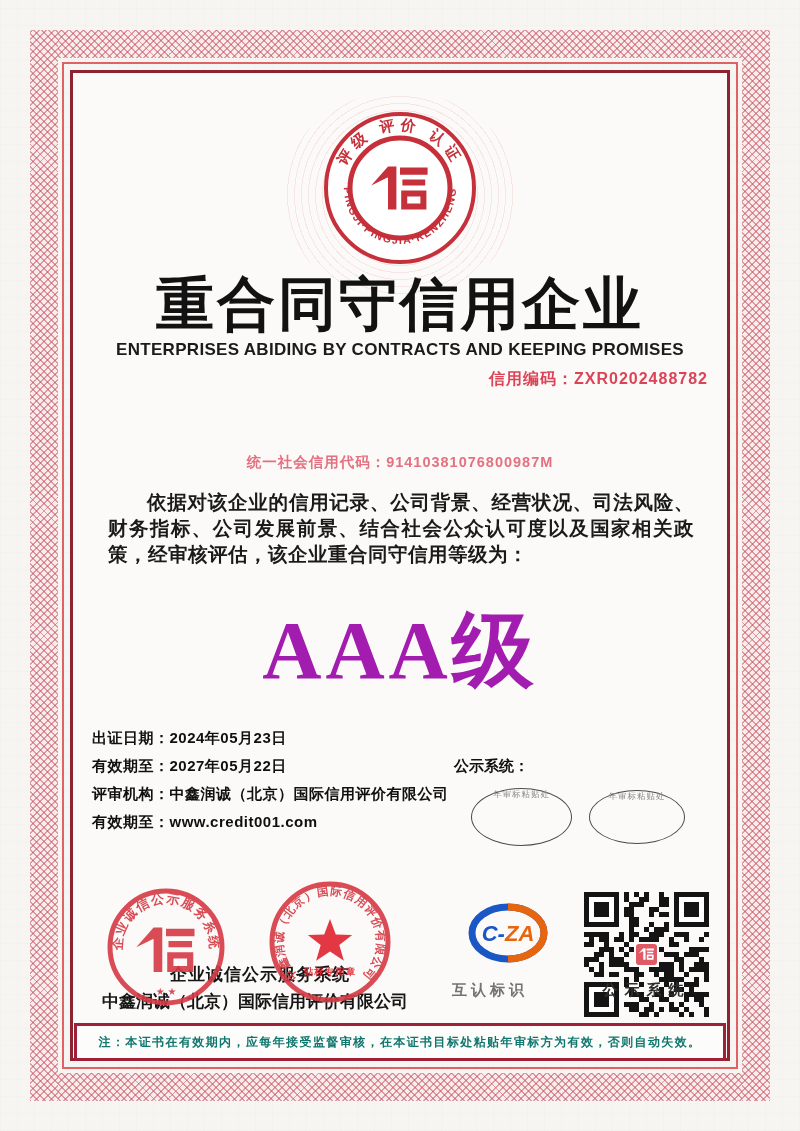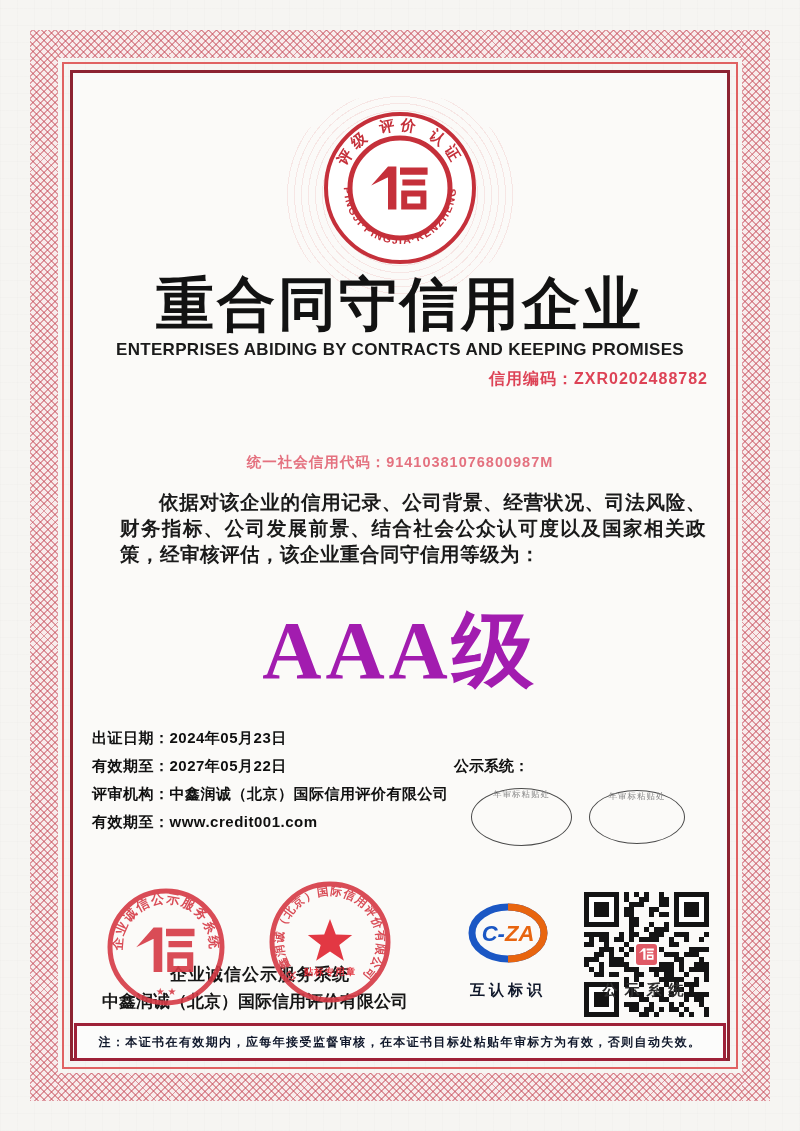--- a/index.html
+++ b/index.html
@@ -33,46 +33,46 @@
   }
   .abs{position:absolute;}
   .center{left:0;right:0;text-align:center;}
   .badge-svg{position:absolute;top:110px;left:50%;transform:translateX(-50%);}
   .title{top:266px;font-size:58px;font-weight:900;color:#121212;letter-spacing:3px;}
   .subtitle{top:340px;font-size:17px;font-weight:700;color:#1b1b1b;letter-spacing:.3px;}
   .credit-line{top:369px;right:92px;font-size:16px;font-weight:700;color:#dd4356;letter-spacing:1px;}
   .company{top:413px;font-size:30px;font-weight:900;color:#141414;letter-spacing:1px;}
   .uscc{top:453px;font-size:14.5px;font-weight:700;color:#e4717f;letter-spacing:1px;}
   .bodytext{
-    top:489px;left:120px;width:586px;font-size:19.5px;font-weight:800;color:#1a1a1a;
+    top:489px;left:108px;width:586px;font-size:19.5px;font-weight:800;color:#1a1a1a;
     line-height:1.34;text-align:justify;text-indent:2em;letter-spacing:.5px;
   }
   .grade{top:596px;font-family:"Liberation Serif","DejaVu Serif",serif;
     font-size:82px;font-weight:700;color:#a21caf;letter-spacing:4px;}
   .fields{top:729px;left:92px;}
   .field-row{font-size:15px;font-weight:800;color:#101010;margin-bottom:10.5px;line-height:17.5px;letter-spacing:.5px;}
   .annual-label{top:757px;left:454px;font-size:15px;font-weight:800;color:#101010;}
   .oval{position:absolute;border:1.5px solid #4a4a4a;border-radius:50%;
     display:flex;justify-content:center;}
   .oval span{font-size:8.5px;color:#8a8a8a;letter-spacing:1px;}
   .oval1{left:471px;top:788px;width:99px;height:56px;}
   .oval2{left:589px;top:790px;width:94px;height:52px;}
   .issuer1{top:963px;left:95px;width:330px;text-align:center;font-size:17px;font-weight:800;color:#151515;letter-spacing:1px;}
   .issuer2{top:990px;left:55px;width:400px;text-align:center;font-size:17px;font-weight:800;color:#151515;}
   .seal{position:absolute;opacity:.9;}
   .seal-left{left:106px;top:887px;}
   .seal-right{left:267px;top:879px;}
   .cza{left:464px;top:897px;}
-  .label-mutual{top:981px;left:447px;width:122px;text-align:center;font-size:15px;font-weight:800;color:#0f172a;letter-spacing:4px;}
+  .label-mutual{top:981px;left:429px;width:122px;text-align:center;font-size:15px;font-weight:800;color:#737373;letter-spacing:4px;}
   .qr{left:584px;top:892px;}
   .label-qr{top:981px;left:576px;width:141px;text-align:center;font-size:15px;font-weight:800;color:#2e2e2e;letter-spacing:7px;}
   .note{
     position:absolute;left:74px;right:74px;bottom:70px;height:32px;
     border:3px solid #9e2138;display:flex;align-items:center;justify-content:center;
-    font-size:12px;font-weight:800;color:#0f172a;letter-spacing:1.4px;background:rgba(255,255,255,.4);
+    font-size:12px;font-weight:800;color:#0f766e;letter-spacing:1.4px;background:rgba(255,255,255,.4);
   }
 </style>
 </head>
 <body>
 
 <svg width="0" height="0" style="position:absolute">
   <defs>
     <g id="xin-glyph">
       <path d="M2,36 L30,4 L30,22 Z M30,4 h14 v72 h-14 z M50,6 h46 v12 h-46 z M54,26 h38 v10 h-38 z M52,44 h42 v32 h-42 z M62,54 h22 v12 h-22 z" fill-rule="evenodd"></path>
     </g>

